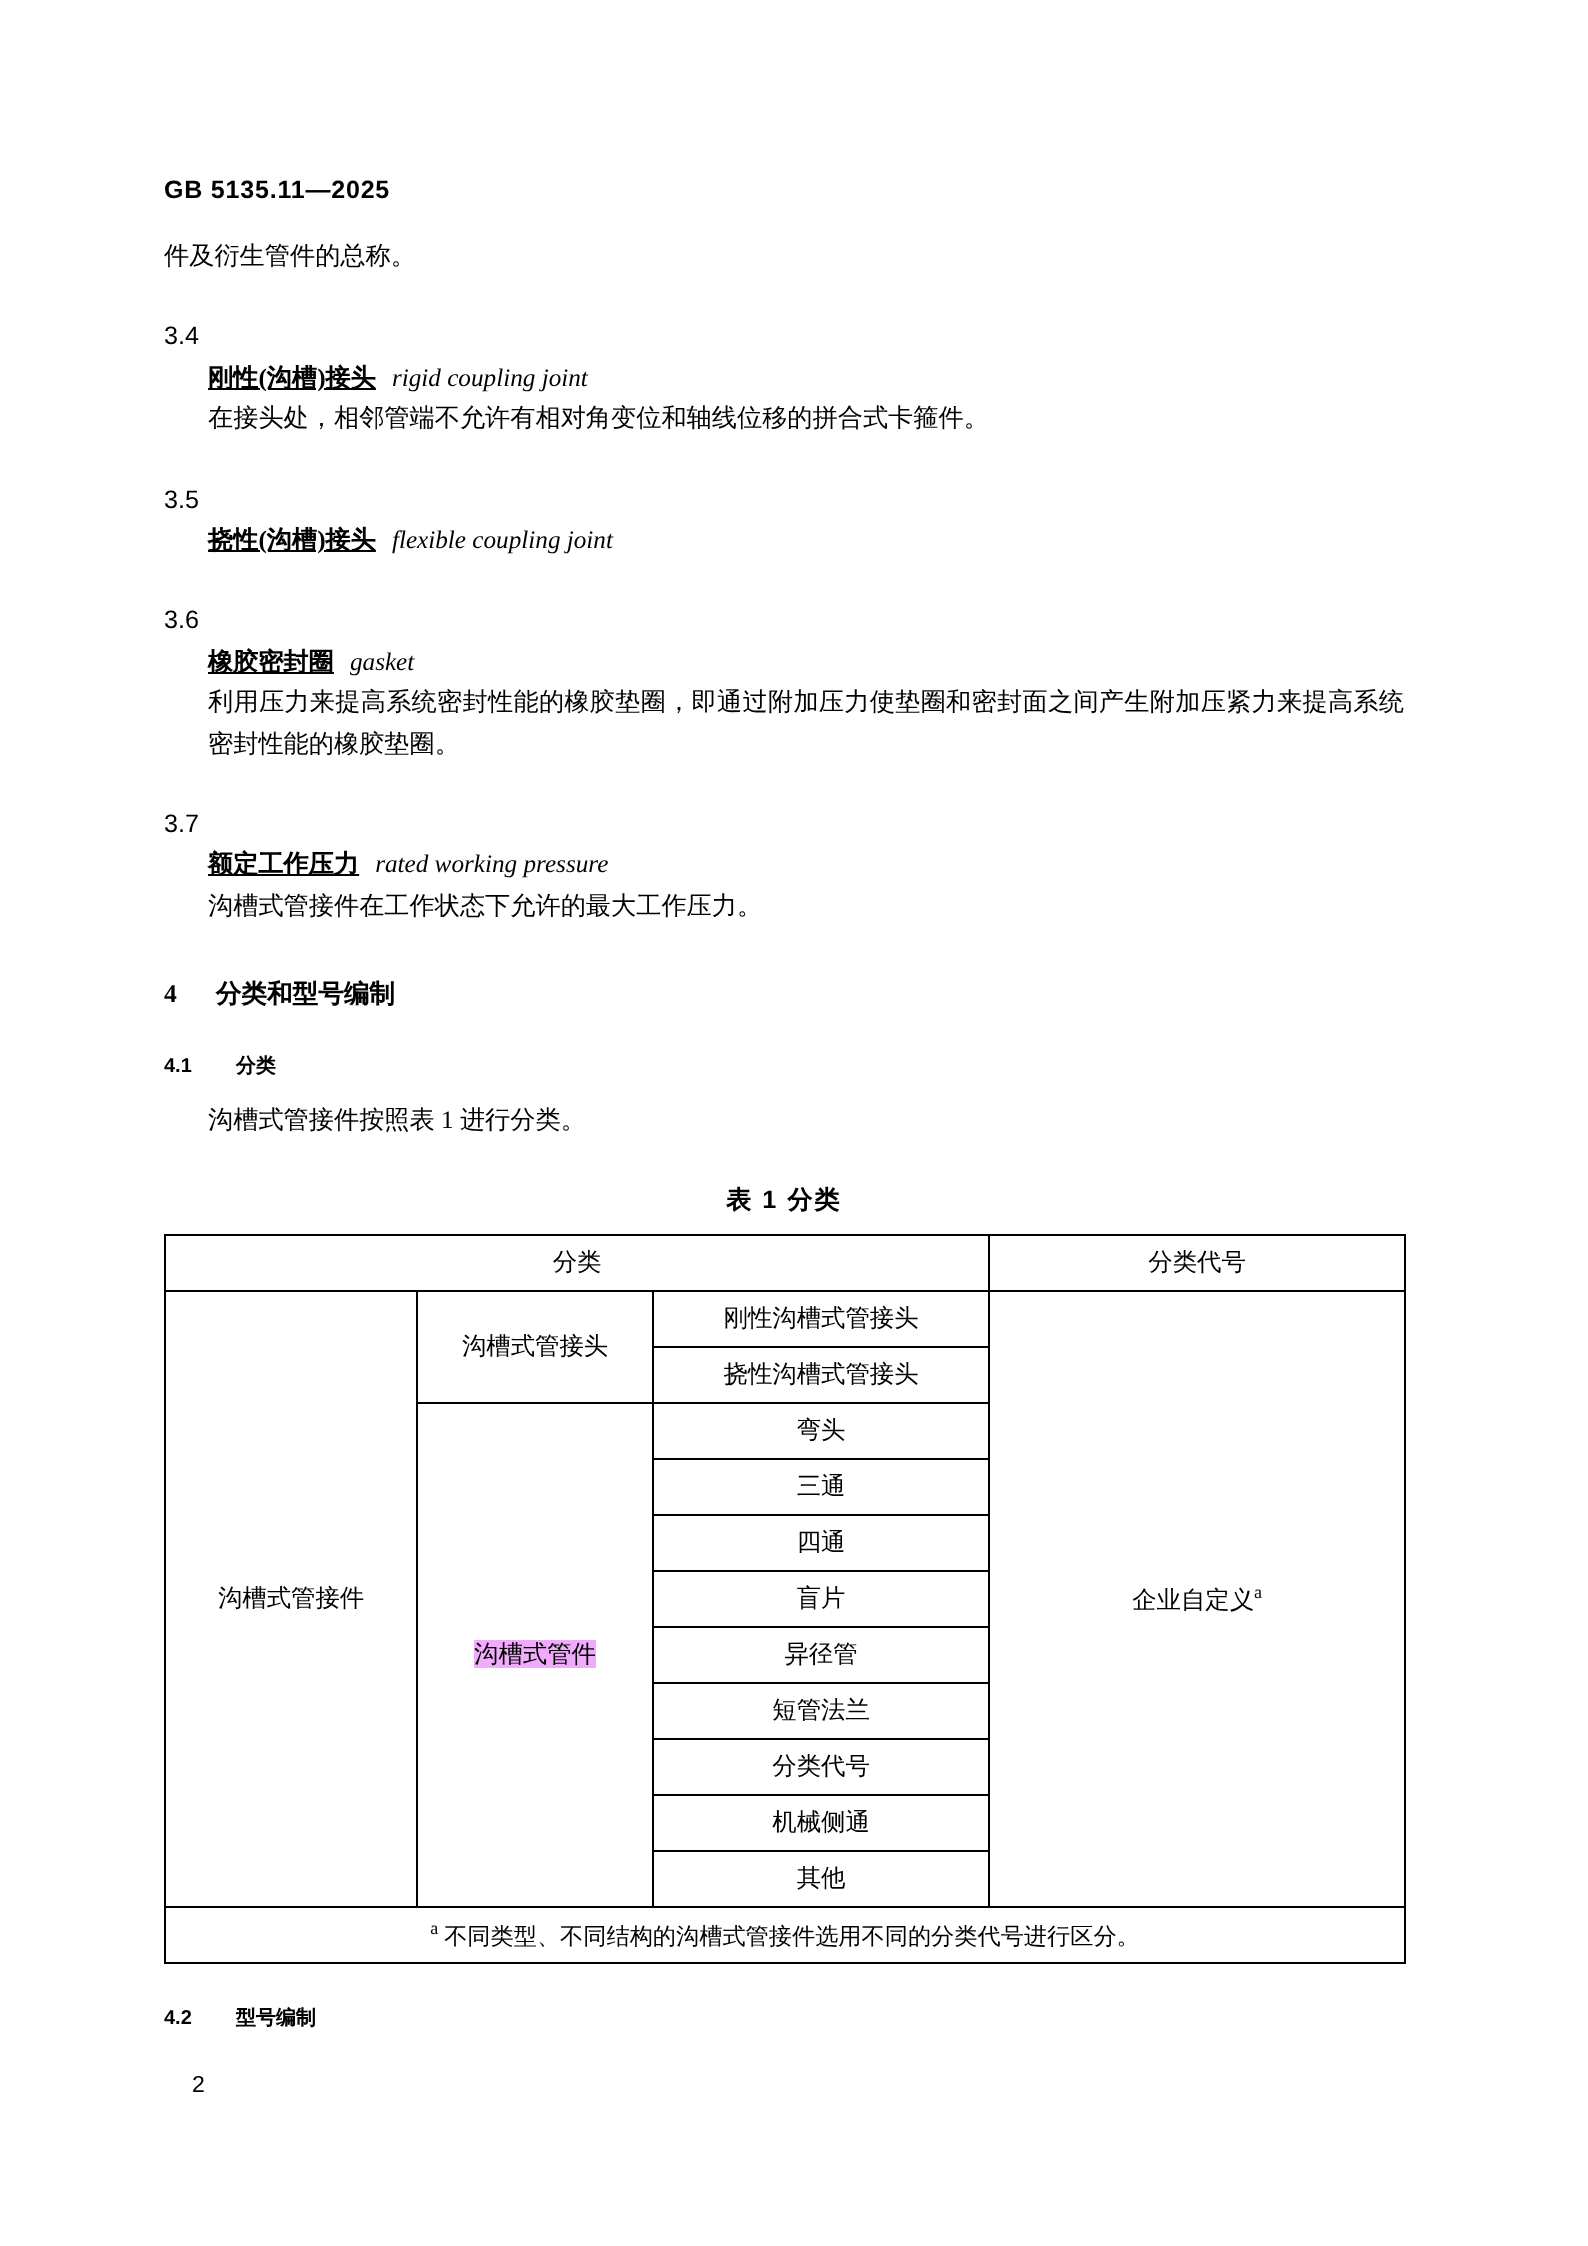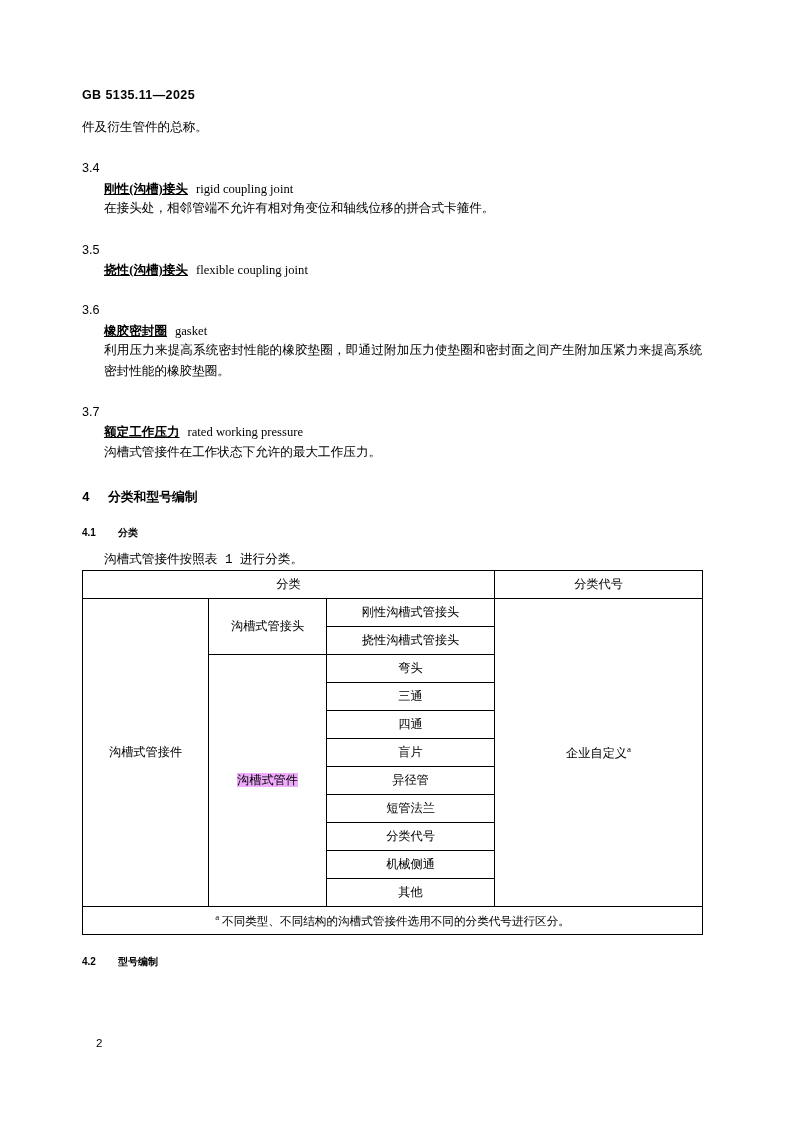--- a/index.html
+++ b/index.html
@@ -34,48 +34,48 @@
     letter-spacing: 0.4px;
     margin-bottom: 16px;
     font-family: "Liberation Sans", sans-serif;
     font-weight: bold;
   }
   .para {
     font-size: 12.6px;
     line-height: 1.62;
     margin: 0;
     text-align: justify;
-    font-family: Liberation Mono, monospace;
   }
   .clause-num {
     font-size: 12.6px;
     line-height: 1.62;
     margin: 20px 0 0 0;
     font-family: "Liberation Sans", sans-serif;
   }
   .term-line {
     font-size: 12.6px;
     line-height: 1.62;
     margin: 0;
     padding-left: 22px;
   }
   .term-cn {
     font-weight: bold;
     text-decoration: underline;
   }
   .term-en {
     font-family: "Liberation Serif", serif;
     padding-left: 8px;
+    font-style: italic;
   }
   .body-indent {
     padding-left: 22px;
   }
   .section-head {
     font-size: 12.8px;
-    font-family: Liberation Mono, monospace;
+    font-family: Liberation Serif, serif;
     font-weight: bold;
     margin: 26px 0 0 0;
   }
   .section-head .num {
     display: inline-block;
     width: 26px;
   }
   .sub-head {
     font-size: 10px;
     font-family: "Liberation Sans", sans-serif;
@@ -167,20 +167,21 @@
       <span class="num">4</span><span>分类和型号编制</span>
     </div>
 
     <div class="sub-head">
       <span class="num">4.1</span><span>分类</span>
     </div>
 
     <div class="gap-s"></div>
     <div class="para body-indent">沟槽式管接件按照表 1 进行分类。</div>
 
+    <div class="table-title">表 1  分类</div>
 
     <table class="cls">
       <colgroup>
         <col style="width:126px">
         <col style="width:118px">
         <col style="width:168px">
         <col style="width:208px">
       </colgroup>
       <tbody>
         <tr class="hdr">

